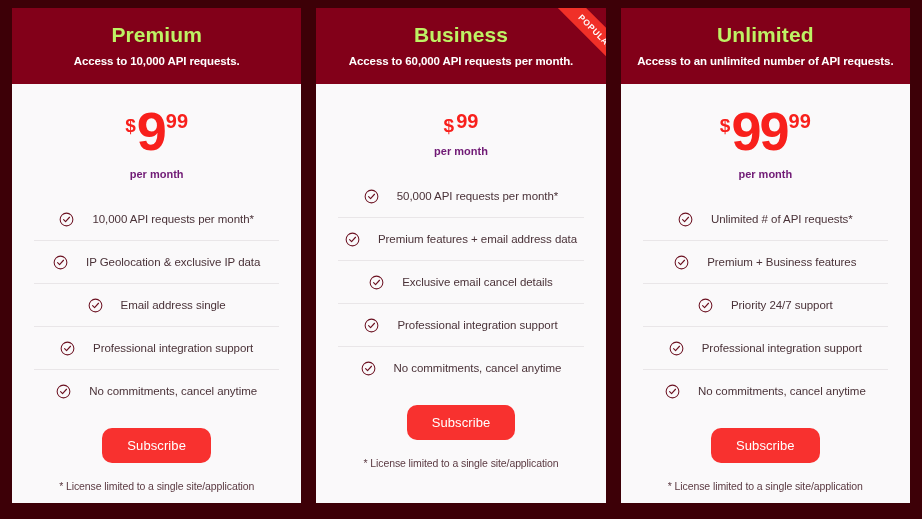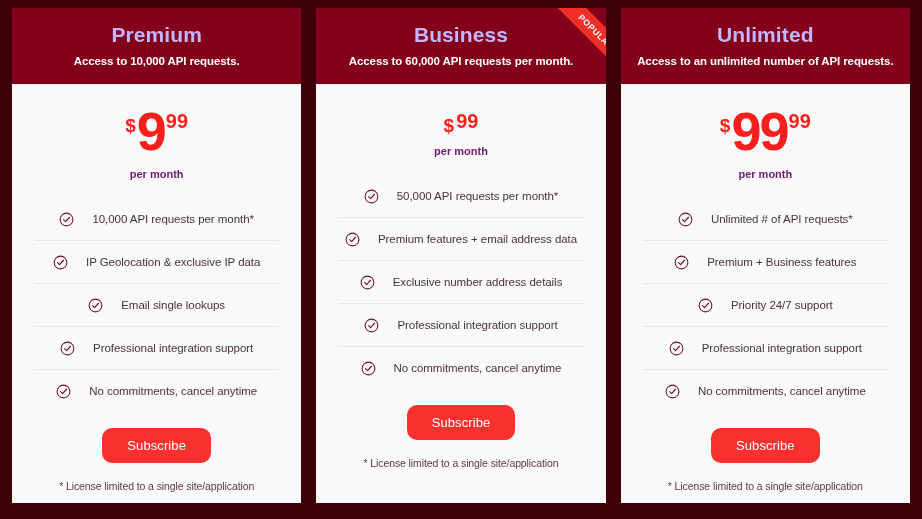--- a/index.html
+++ b/index.html
@@ -35,21 +35,21 @@
   .card-header {
     background: #820019;
     height: 76px;
     box-sizing: border-box;
     padding-top: 14px;
     text-align: center;
     position: relative;
     overflow: hidden;
   }
   .plan-name {
-    color: #c4b5fd;
+    color: #bef264;
     font-size: 21px;
     font-weight: bold;
     line-height: 26px;
     letter-spacing: 0.1px;
   }
   .plan-sub {
     color: #ffffff;
     font-size: 11.5px;
     font-weight: bold;
     line-height: 16px;
@@ -207,21 +207,21 @@
         </span>
         <span class="feature-text">IP Geolocation &amp; exclusive IP data</span>
       </li>
       <li class="feature">
         <span class="check-icon">
           <svg viewBox="0 0 16 16" width="15" height="15">
               <circle cx="8" cy="8" r="6.8" fill="none" stroke="#6b1020" stroke-width="1.1"></circle>
               <path d="M4.9 8.1 L7 10.2 L11.2 5.6" fill="none" stroke="#6b1020" stroke-width="1.2" stroke-linecap="round" stroke-linejoin="round"></path>
             </svg>
         </span>
-        <span class="feature-text">Email single lookups</span>
+        <span class="feature-text">Email address single</span>
       </li>
       <li class="feature">
         <span class="check-icon">
           <svg viewBox="0 0 16 16" width="15" height="15">
               <circle cx="8" cy="8" r="6.8" fill="none" stroke="#6b1020" stroke-width="1.1"></circle>
               <path d="M4.9 8.1 L7 10.2 L11.2 5.6" fill="none" stroke="#6b1020" stroke-width="1.2" stroke-linecap="round" stroke-linejoin="round"></path>
             </svg>
         </span>
         <span class="feature-text">Professional integration support</span>
       </li>
@@ -277,21 +277,21 @@
         </span>
         <span class="feature-text">Premium features + email address data</span>
       </li>
       <li class="feature">
         <span class="check-icon">
           <svg viewBox="0 0 16 16" width="15" height="15">
               <circle cx="8" cy="8" r="6.8" fill="none" stroke="#6b1020" stroke-width="1.1"></circle>
               <path d="M4.9 8.1 L7 10.2 L11.2 5.6" fill="none" stroke="#6b1020" stroke-width="1.2" stroke-linecap="round" stroke-linejoin="round"></path>
             </svg>
         </span>
-        <span class="feature-text">Exclusive number address details</span>
+        <span class="feature-text">Exclusive email cancel details</span>
       </li>
       <li class="feature">
         <span class="check-icon">
           <svg viewBox="0 0 16 16" width="15" height="15">
               <circle cx="8" cy="8" r="6.8" fill="none" stroke="#6b1020" stroke-width="1.1"></circle>
               <path d="M4.9 8.1 L7 10.2 L11.2 5.6" fill="none" stroke="#6b1020" stroke-width="1.2" stroke-linecap="round" stroke-linejoin="round"></path>
             </svg>
         </span>
         <span class="feature-text">Professional integration support</span>
       </li>

